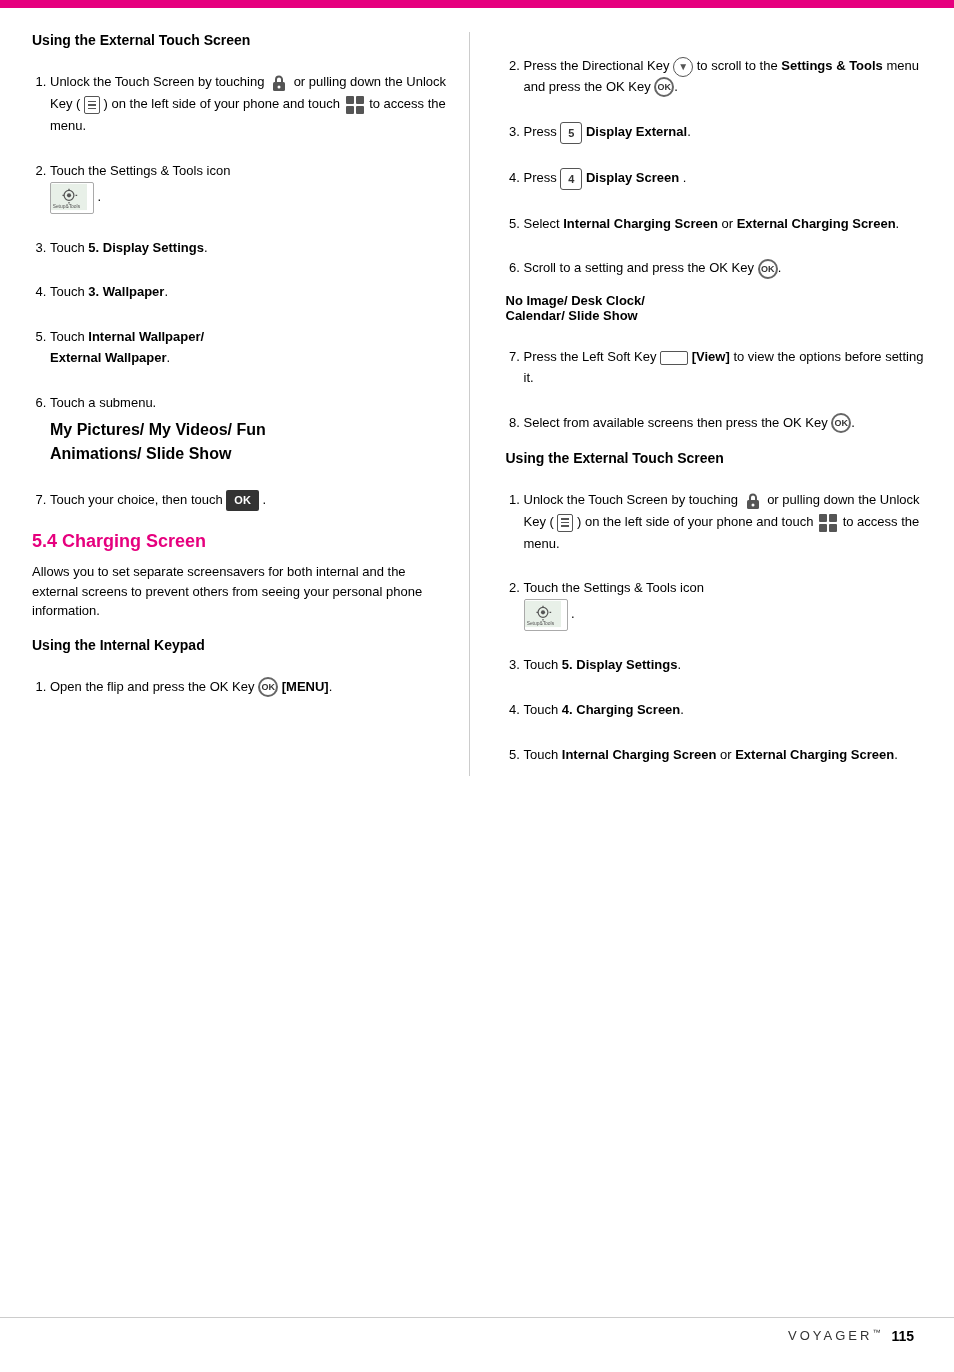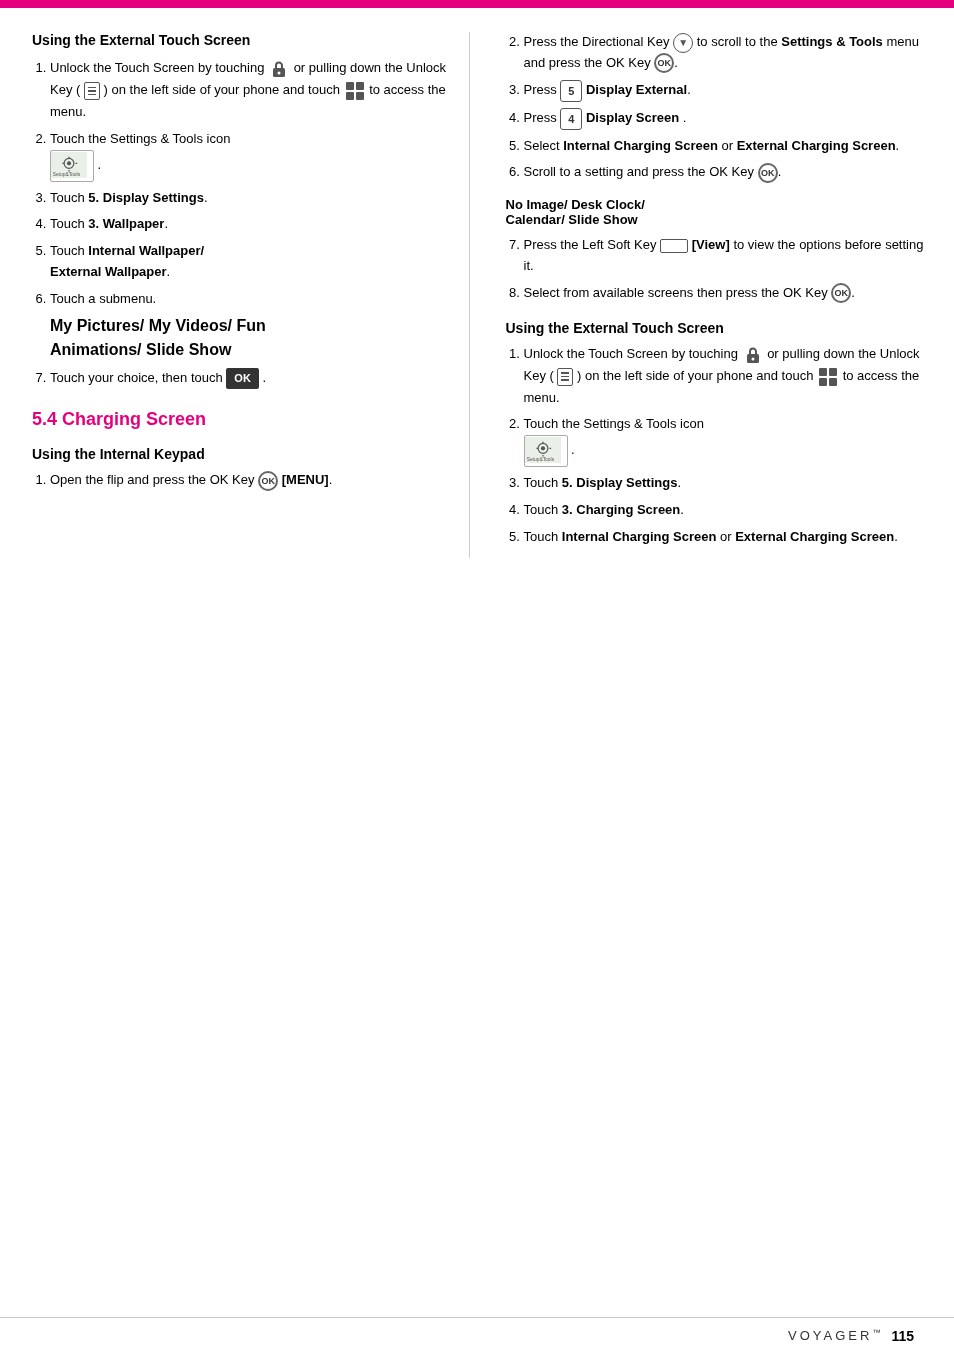--- a/index.html
+++ b/index.html
@@ -47,20 +47,21 @@
       margin-bottom: 14px;
     }
     ol {
       padding-left: 18px;
       margin-bottom: 10px;
     }
     ol li {
       font-size: 13px;
       line-height: 1.6;
       margin-bottom: 6px;
+      margin-top: 24px;
     }
     .bold { font-weight: bold; }
     .submenu-title {
       font-weight: bold;
       font-size: 16px;
       margin: 4px 0 0 0;
       line-height: 1.5;
     }
     .sub-section-title {
       font-weight: bold;
@@ -273,20 +274,21 @@
         <div class="submenu-title">My Pictures/ My Videos/ Fun<br>Animations/ Slide Show</div>
       </li>
       <li>
         Touch your choice, then touch
         <span class="icon-ok">OK</span>
         .
       </li>
     </ol>
 
     <div class="chapter-title">5.4 Charging Screen</div>
+    <div class="body-text">Allows you to set separate screensavers for both internal and the external screens to prevent others from seeing your personal phone information.</div>
 
     <div class="sub-section-title">Using the Internal Keypad</div>
     <ol>
       <li>
         Open the flip and press the OK Key
         <span class="icon-ok-circle">OK</span>
         <span class="bold">[MENU]</span>.
       </li>
     </ol>
   </div>
@@ -367,21 +369,21 @@
             <circle cx="22" cy="14" r="2.5" fill="#555"></circle>
             <text x="2" y="30" font-size="6" fill="#555">Setup&amp;Tools</text>
           </svg>
         </span>
         .
       </li>
       <li>
         Touch <span class="bold">5. Display Settings</span>.
       </li>
       <li>
-        Touch <span class="bold">3. Charging Screen</span>.
+        Touch <span class="bold">4. Charging Screen</span>.
       </li>
       <li>
         Touch <span class="bold">Internal Charging Screen</span> or <span class="bold">External Charging Screen</span>.
       </li>
     </ol>
 
   </div>
 </div>
 
 <div class="footer">

